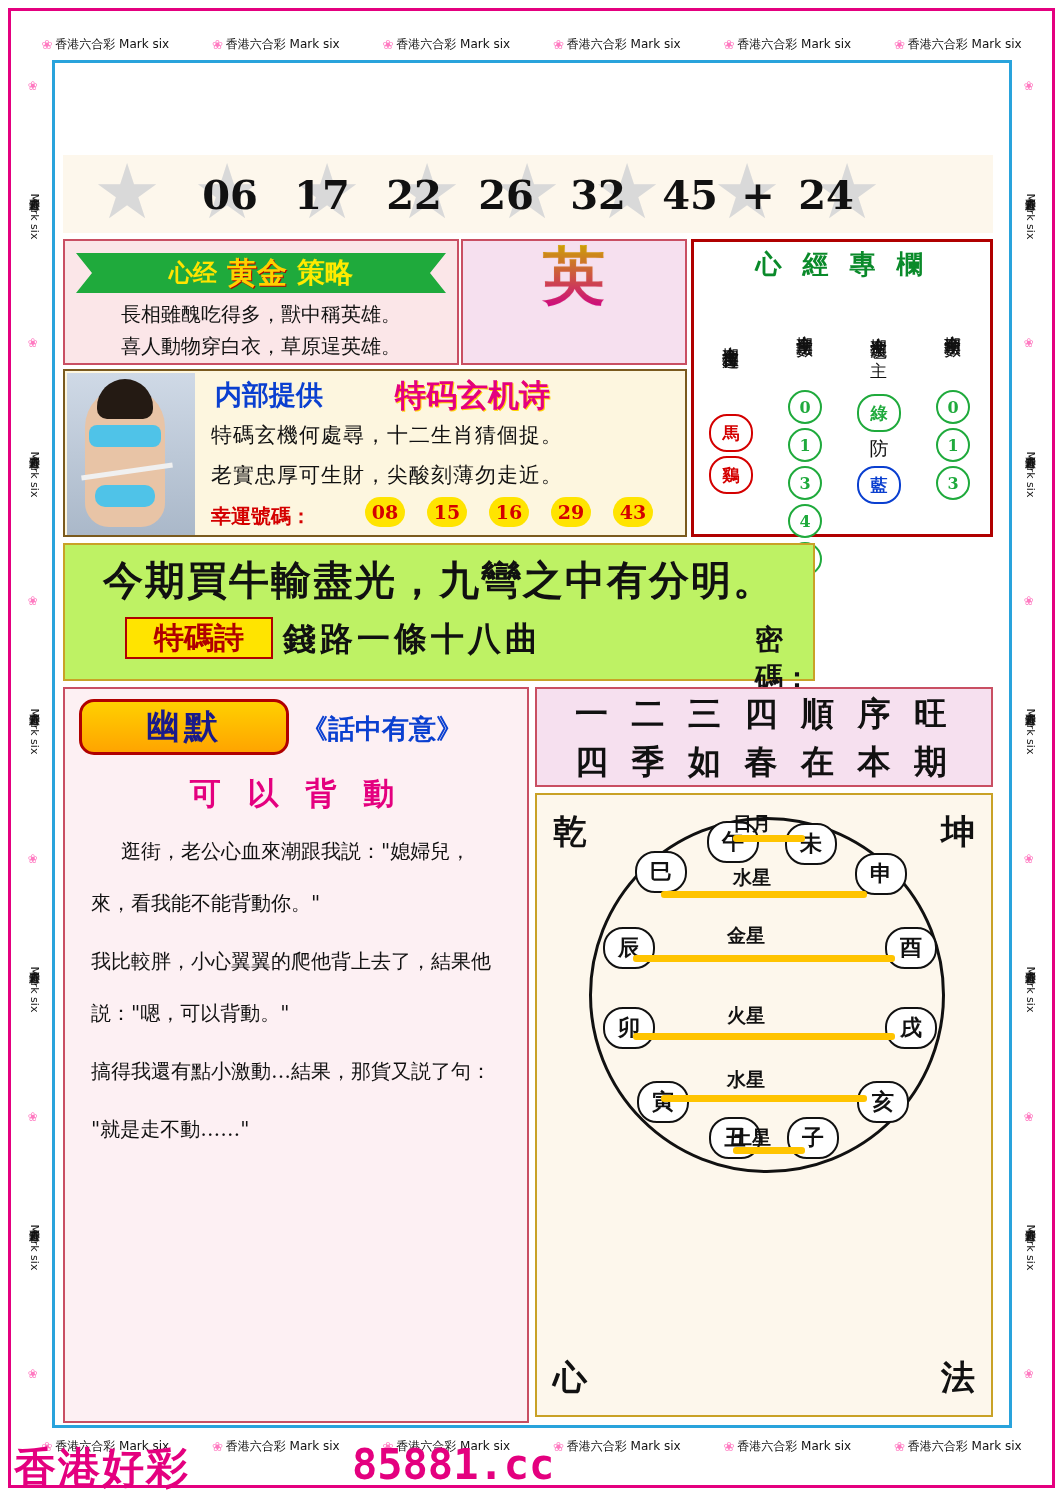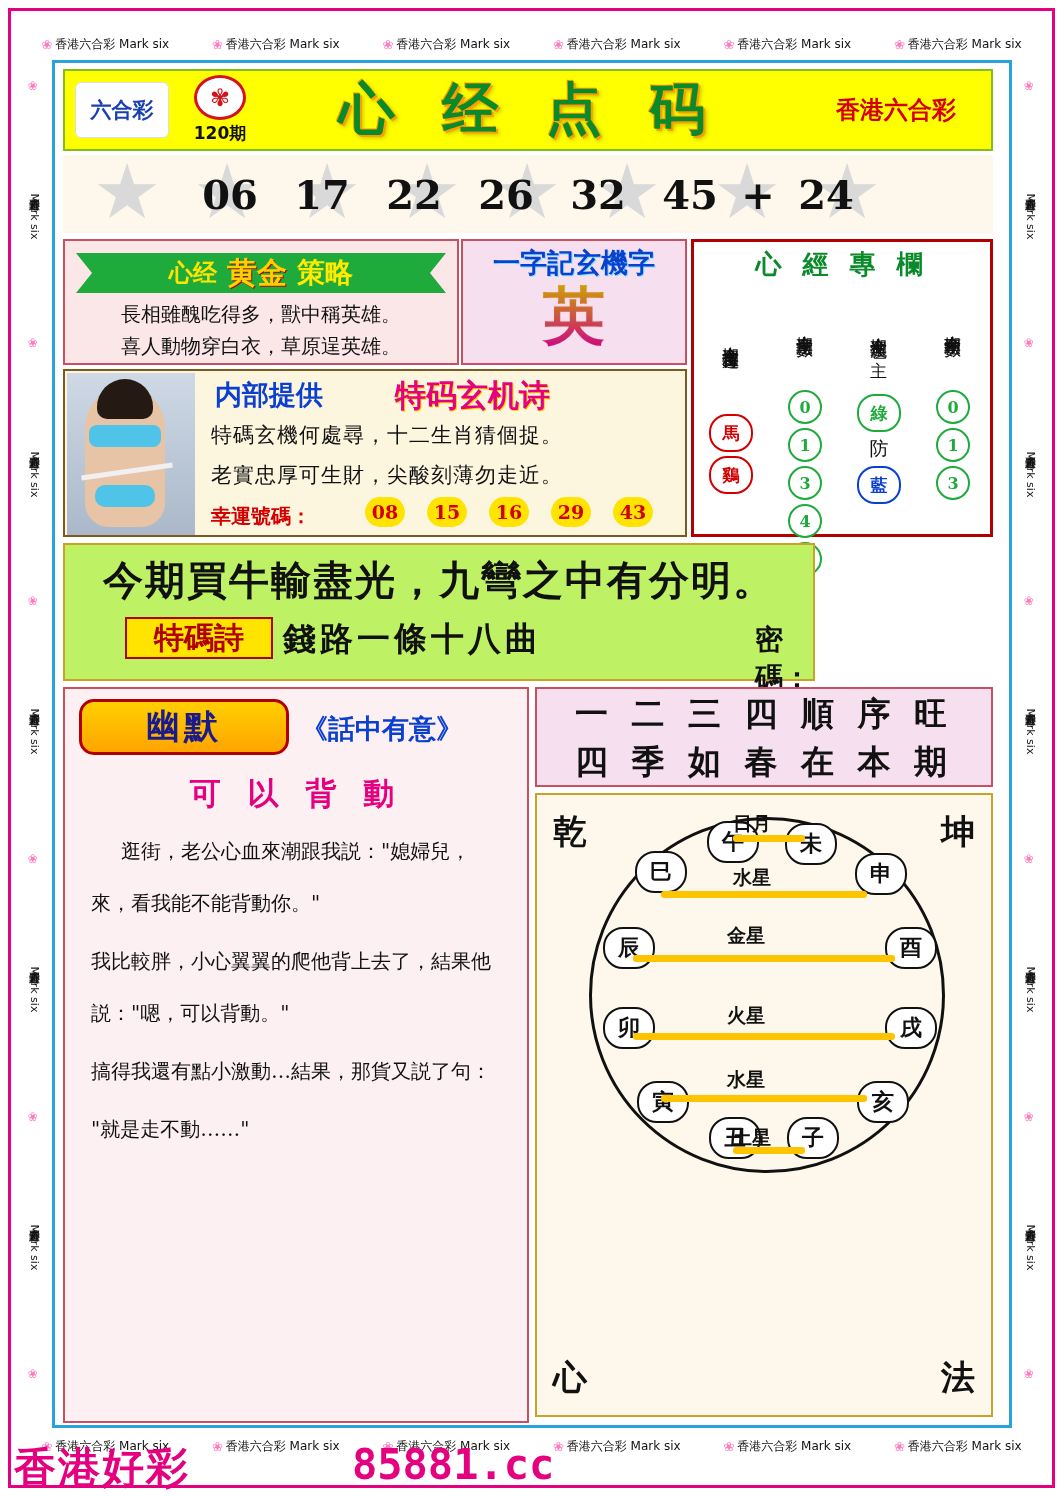--- a/index.html
+++ b/index.html
@@ -412,29 +412,20 @@
     <span class="vtext">香港六合彩 Mark six</span>
     <span class="vflower">❀</span>
     <span class="vtext">香港六合彩 Mark six</span>
     <span class="vflower">❀</span>
     <span class="vtext">香港六合彩 Mark six</span>
     <span class="vflower">❀</span>
   </div>
 
   <div class="inner">
 
-    <div class="header">
-      <div class="logo-left">六合彩</div>
-      <div class="logo-badge">
-        <div class="badge-circle">✾</div>
-        <div class="issue">120期</div>
-      </div>
-      <div class="title-main">心 经 点 码</div>
-      <div class="title-right">香港六合彩</div>
-    </div>
 
     <div class="stars">
       <div class="star" style="left:18px">★</div>
       <div class="star" style="left:118px">★</div>
       <div class="star" style="left:218px">★</div>
       <div class="star" style="left:318px">★</div>
       <div class="star" style="left:418px">★</div>
       <div class="star" style="left:518px">★</div>
       <div class="star" style="left:638px">★</div>
       <div class="star" style="left:738px">★</div>
@@ -457,21 +448,20 @@
           <div class="ribbon-bg"></div>
           <span class="rb-1">心经</span>
           <span class="rb-2">黄金</span>
           <span class="rb-3">策略</span>
         </div>
         <div class="poem">長相雖醜吃得多，獸中稱英雄。</div>
         <div class="poem">喜人動物穿白衣，草原逞英雄。</div>
       </div>
 
       <div class="panel-mid">
-        <div class="wordtitle">一字記玄機字</div>
         <div class="bigword">英</div>
       </div>
 
       <div class="panel-right">
         <div class="pr-title">心 經 專 欄</div>
         <div class="cols">
 
           <div class="col">
             <span class="vlabel">今期幸運生肖運程：</span>
             <div class="ball red wide">馬</div>

